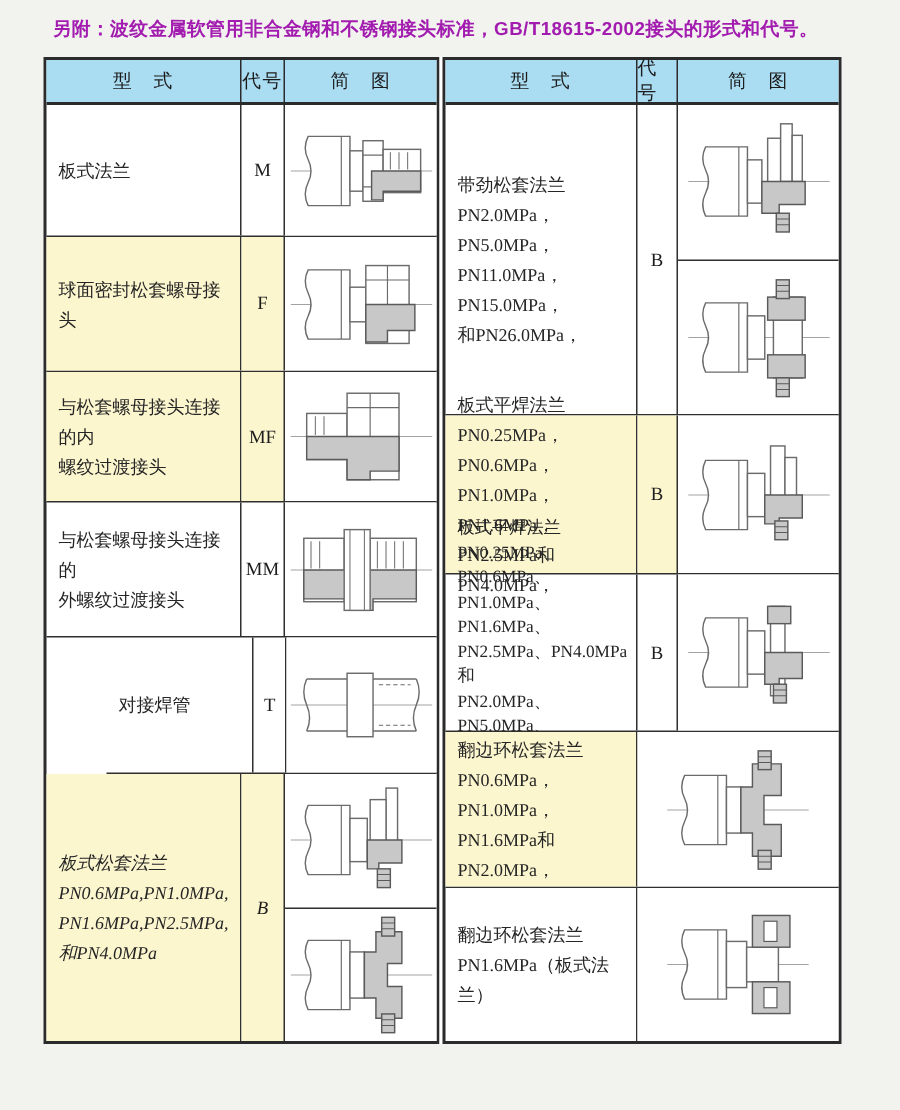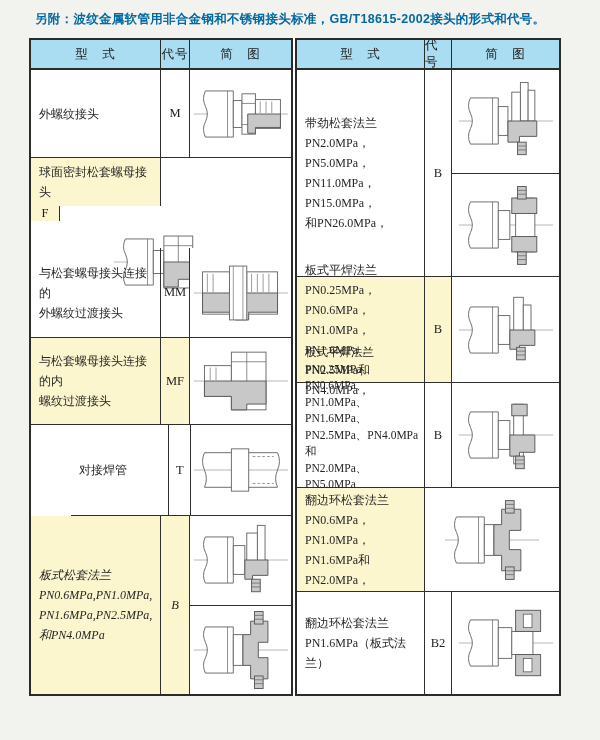--- a/index.html
+++ b/index.html
@@ -6,21 +6,21 @@
   html,body { width:600px; height:740px; }
   body {
     background: var(--page-bg, #f2f2ef);
     font-family: "Liberation Serif", serif;
     color:#1f1f1f;
     position:relative;
     overflow:hidden;
   }
   .page-title {
     position:absolute; left:35px; top:11px; width:540px;
-    font-size:12.5px; font-weight:600; letter-spacing:.3px; color:#0369a1;
+    font-size:12.5px; font-weight:600; letter-spacing:.3px; color:#a21caf;
     font-family:"Liberation Sans", sans-serif;
   }
   .table-wrap {
     position:absolute; left:29px; top:38px; display:flex; align-items:stretch;
   }
   .half {
     border:2px solid var(--border, #2b2b2b);
     background:#fff;
     display:flex; flex-direction:column;
   }
@@ -71,55 +71,74 @@
 
 <div class="table-wrap">
   <div class="half left">
     <div class="hrow">
       <div class="hcell htype">型　式</div>
       <div class="hcell hcode">代号</div>
       <div class="hcell hdiag">简　图</div>
     </div>
     <div class="rows" id="left-rows">
         <div class="row" style="height: 88px;">
-          <div class="cell type-cell">外螺纹接头</div>
+          <div class="cell type-cell">板式法兰</div>
           <div class="cell code-cell">M</div>
           <div class="cell diag-cell">
             <div class="diag">
               <svg width="100" height="82" viewBox="0 0 104 84" preserveAspectRatio="xMidYMid meet">
                 <line x1="3" y1="42" x2="101" y2="42" stroke="#a3a3a3" stroke-width="0.8"></line>
                 <path d="M44 18H15q-4 8 0 16t0 16t0 16h29z" fill="#fff" stroke="#6b6b6b"></path>
                 <line x1="38" y1="18" x2="38" y2="66" stroke="#6b6b6b" stroke-width="0.8"></line>
                 <rect x="44" y="28" width="9" height="28" fill="#fff" stroke="#6b6b6b"></rect>
                 <rect x="53" y="21" width="14" height="42" fill="#fff" stroke="#6b6b6b"></rect>
                 <line x1="53" y1="31" x2="67" y2="31" stroke="#6b6b6b" stroke-width="0.8"></line>
                 <line x1="53" y1="53" x2="67" y2="53" stroke="#6b6b6b" stroke-width="0.8"></line>
                 <rect x="67" y="27" width="26" height="30" fill="#fff" stroke="#6b6b6b"></rect>
                 <path d="M59 42H93V56H67v6H59z" fill="#c8c8c8" stroke="#5a5a5a"></path>
                 <line x1="72" y1="29" x2="72" y2="41" stroke="#6b6b6b" stroke-width="0.7"></line>
                 <line x1="78" y1="29" x2="78" y2="41" stroke="#6b6b6b" stroke-width="0.7"></line>
                 <line x1="84" y1="29" x2="84" y2="41" stroke="#6b6b6b" stroke-width="0.7"></line>
               </svg>
             </div>
           </div>
         </div>
-        <div class="row" style="height: 90px; flex-direction: column;">
+        <div class="row" style="height: 90px;">
           <div class="cell type-cell hl">球面密封松套螺母接头</div>
           <div class="cell code-cell hl">F</div>
           <div class="cell diag-cell">
             <div class="diag">
               <svg width="100" height="82" viewBox="0 0 104 84" preserveAspectRatio="xMidYMid meet">
                 <line x1="3" y1="42" x2="101" y2="42" stroke="#a3a3a3" stroke-width="0.8"></line>
                 <path d="M44 18H15q-4 8 0 16t0 16t0 16h29z" fill="#fff" stroke="#6b6b6b"></path>
                 <line x1="38" y1="18" x2="38" y2="66" stroke="#6b6b6b" stroke-width="0.8"></line>
                 <rect x="44" y="30" width="11" height="24" fill="#fff" stroke="#6b6b6b"></rect>
                 <rect x="55" y="15" width="30" height="54" fill="#fff" stroke="#6b6b6b"></rect>
                 <line x1="55" y1="25" x2="85" y2="25" stroke="#6b6b6b" stroke-width="0.8"></line>
                 <line x1="70" y1="15" x2="70" y2="42" stroke="#6b6b6b" stroke-width="0.8"></line>
                 <path d="M55 42H89V60H70v8H55z" fill="#c8c8c8" stroke="#5a5a5a"></path>
+              </svg>
+            </div>
+          </div>
+        </div>
+        <div class="row" style="height: 87px;">
+          <div class="cell type-cell hl">与松套螺母接头连接的内
+螺纹过渡接头</div>
+          <div class="cell code-cell hl">MF</div>
+          <div class="cell diag-cell">
+            <div class="diag">
+              <svg width="100" height="82" viewBox="0 0 104 84" preserveAspectRatio="xMidYMid meet">
+                <line x1="3" y1="42" x2="101" y2="42" stroke="#a3a3a3" stroke-width="0.8"></line>
+                <rect x="14" y="26" width="28" height="32" fill="#fff" stroke="#6b6b6b"></rect>
+                <rect x="42" y="12" width="36" height="60" fill="#fff" stroke="#6b6b6b"></rect>
+                <line x1="42" y1="22" x2="78" y2="22" stroke="#6b6b6b" stroke-width="0.8"></line>
+                <line x1="58" y1="12" x2="58" y2="42" stroke="#6b6b6b" stroke-width="0.8"></line>
+                <path d="M14 42H78V66H58v6H42V58H14z" fill="#c8c8c8" stroke="#5a5a5a"></path>
+                <line x1="20" y1="28" x2="20" y2="41" stroke="#6b6b6b" stroke-width="0.7"></line>
+                <line x1="26" y1="28" x2="26" y2="41" stroke="#6b6b6b" stroke-width="0.7"></line>
               </svg>
             </div>
           </div>
         </div>
         <div class="row" style="height: 90px;">
           <div class="cell type-cell">与松套螺母接头连接的
 外螺纹过渡接头</div>
           <div class="cell code-cell">MM</div>
           <div class="cell diag-cell">
             <div class="diag">
@@ -129,39 +148,20 @@
                 <rect x="58" y="20" width="32" height="44" fill="#fff" stroke="#6b6b6b"></rect>
                 <path d="M12 42H90V62H60v8H46v-8H12z" fill="#c8c8c8" stroke="#5a5a5a"></path>
                 <rect x="40" y="14" width="18" height="56" fill="#fff" stroke="#6b6b6b"></rect>
                 <path d="M44 14v56M54 14v56" fill="none" stroke="#6b6b6b" stroke-width="0.7"></path>
                 <line x1="17" y1="22" x2="17" y2="41" stroke="#6b6b6b" stroke-width="0.7"></line>
                 <line x1="23" y1="22" x2="23" y2="41" stroke="#6b6b6b" stroke-width="0.7"></line>
                 <line x1="63" y1="22" x2="63" y2="41" stroke="#6b6b6b" stroke-width="0.7"></line>
                 <line x1="69" y1="22" x2="69" y2="41" stroke="#6b6b6b" stroke-width="0.7"></line>
                 <line x1="75" y1="22" x2="75" y2="41" stroke="#6b6b6b" stroke-width="0.7"></line>
                 <line x1="81" y1="22" x2="81" y2="41" stroke="#6b6b6b" stroke-width="0.7"></line>
-              </svg>
-            </div>
-          </div>
-        </div>
-        <div class="row" style="height: 87px;">
-          <div class="cell type-cell hl">与松套螺母接头连接的内
-螺纹过渡接头</div>
-          <div class="cell code-cell hl">MF</div>
-          <div class="cell diag-cell">
-            <div class="diag">
-              <svg width="100" height="82" viewBox="0 0 104 84" preserveAspectRatio="xMidYMid meet">
-                <line x1="3" y1="42" x2="101" y2="42" stroke="#a3a3a3" stroke-width="0.8"></line>
-                <rect x="14" y="26" width="28" height="32" fill="#fff" stroke="#6b6b6b"></rect>
-                <rect x="42" y="12" width="36" height="60" fill="#fff" stroke="#6b6b6b"></rect>
-                <line x1="42" y1="22" x2="78" y2="22" stroke="#6b6b6b" stroke-width="0.8"></line>
-                <line x1="58" y1="12" x2="58" y2="42" stroke="#6b6b6b" stroke-width="0.8"></line>
-                <path d="M14 42H78V66H58v6H42V58H14z" fill="#c8c8c8" stroke="#5a5a5a"></path>
-                <line x1="20" y1="28" x2="20" y2="41" stroke="#6b6b6b" stroke-width="0.7"></line>
-                <line x1="26" y1="28" x2="26" y2="41" stroke="#6b6b6b" stroke-width="0.7"></line>
               </svg>
             </div>
           </div>
         </div>
         <div class="row" style="height: 91px; margin-left: 40px;">
           <div class="cell type-cell">对接焊管</div>
           <div class="cell code-cell">T</div>
           <div class="cell diag-cell">
             <div class="diag">
               <svg width="100" height="82" viewBox="0 0 104 84" preserveAspectRatio="xMidYMid meet">
@@ -332,21 +332,20 @@
                 <rect x="66" y="70" width="9" height="13" fill="#c8c8c8" stroke="#5a5a5a"></rect>
                 <line x1="66" y1="74" x2="75" y2="74" stroke="#5a5a5a" stroke-width="0.7"></line>
                 <line x1="66" y1="78" x2="75" y2="78" stroke="#5a5a5a" stroke-width="0.7"></line>
               </svg>
             </div>
           </div>
         </div>
         <div class="row" style="height: 102px;">
           <div class="cell type-cell">翻边环松套法兰
 PN1.6MPa（板式法兰）</div>
-          <div class="cell code-cell">B2</div>
           <div class="cell diag-cell">
             <div class="diag">
               <svg width="100" height="82" viewBox="0 0 104 84" preserveAspectRatio="xMidYMid meet">
                 <line x1="3" y1="42" x2="101" y2="42" stroke="#a3a3a3" stroke-width="0.8"></line>
                 <path d="M44 18H15q-4 8 0 16t0 16t0 16h29z" fill="#fff" stroke="#6b6b6b"></path>
                 <line x1="38" y1="18" x2="38" y2="66" stroke="#6b6b6b" stroke-width="0.8"></line>
                 <rect x="44" y="26" width="14" height="32" fill="#fff" stroke="#6b6b6b"></rect>
                 <rect x="58" y="30" width="22" height="24" fill="#fff" stroke="#6b6b6b"></rect>
                 <rect x="62" y="8" width="26" height="22" fill="#c8c8c8" stroke="#5a5a5a"></rect>
                 <rect x="70" y="12" width="9" height="14" fill="#fff" stroke="#5a5a5a" stroke-width="0.8"></rect>

